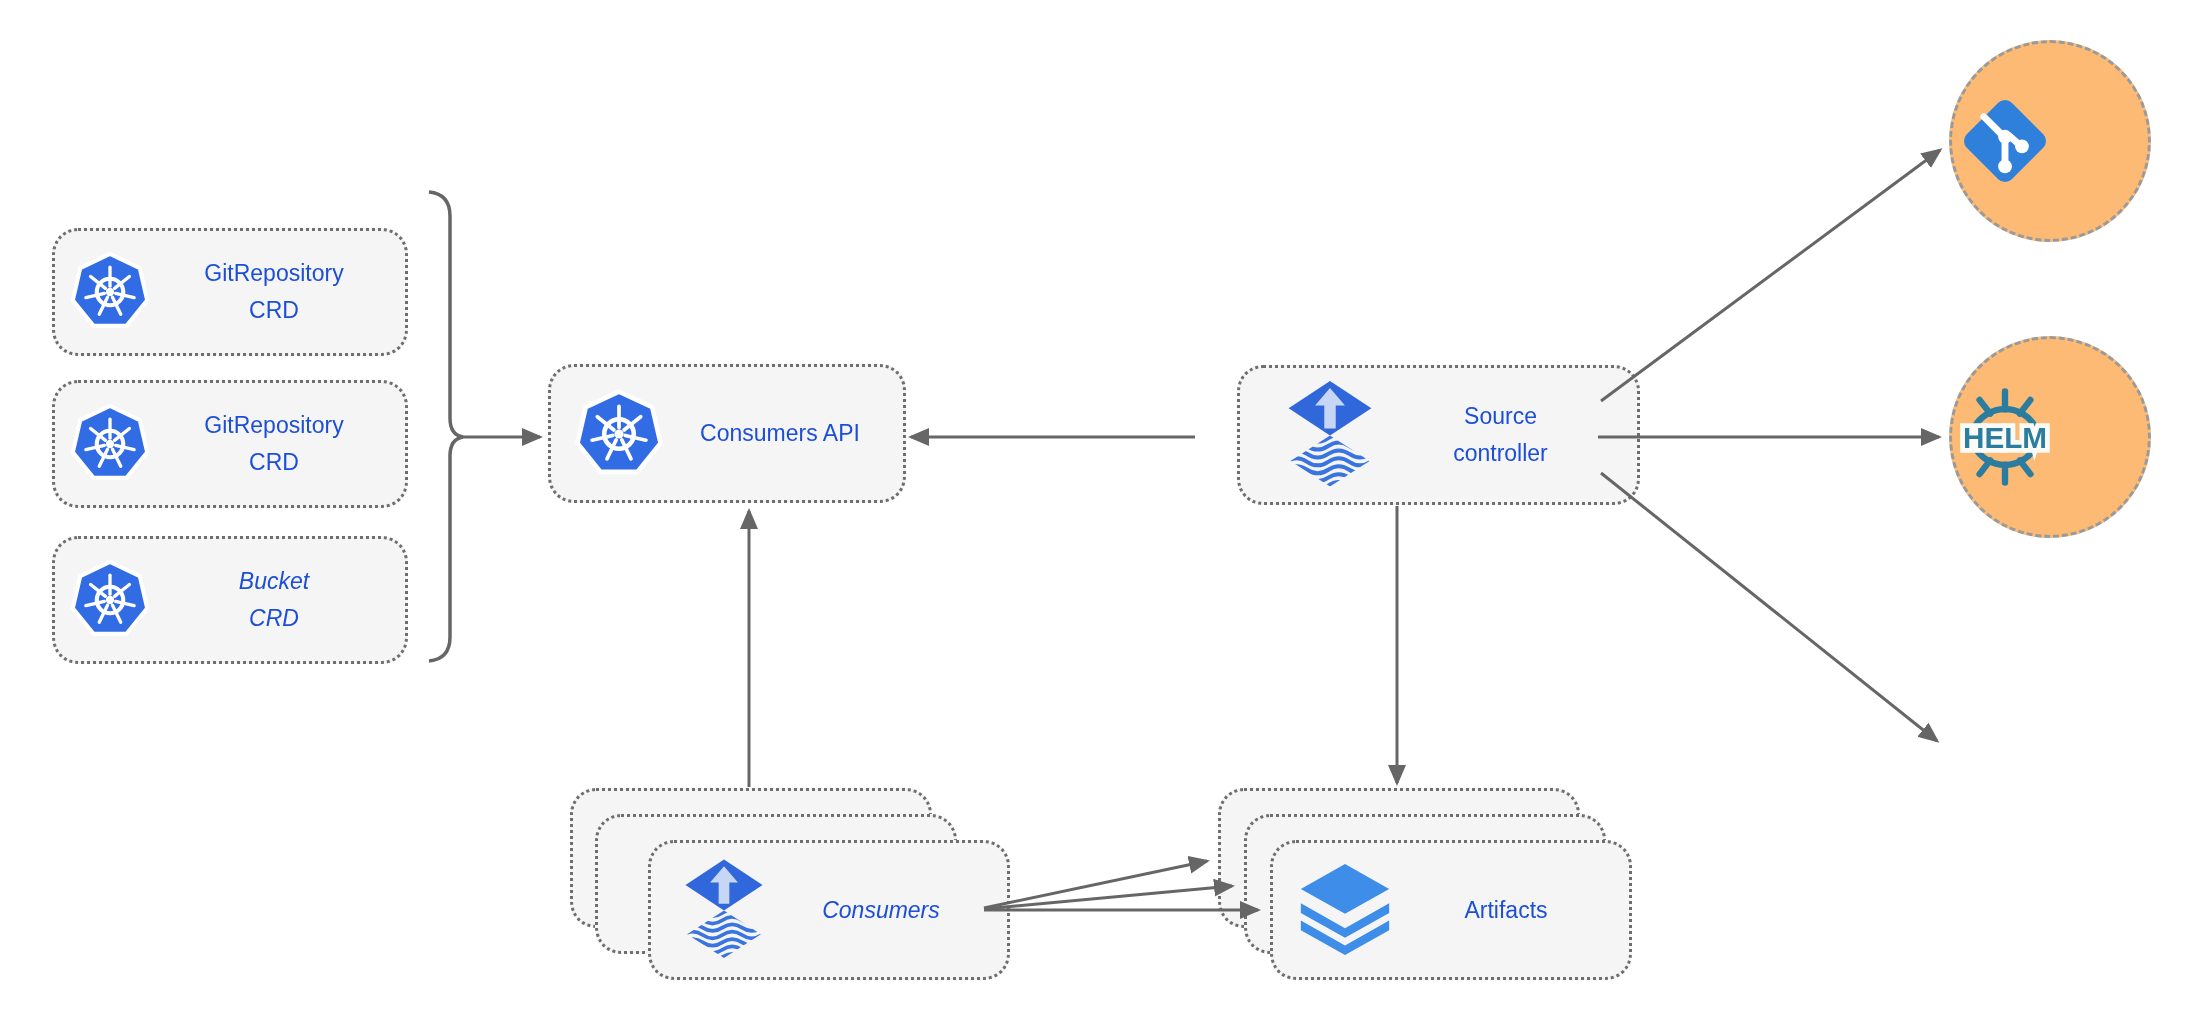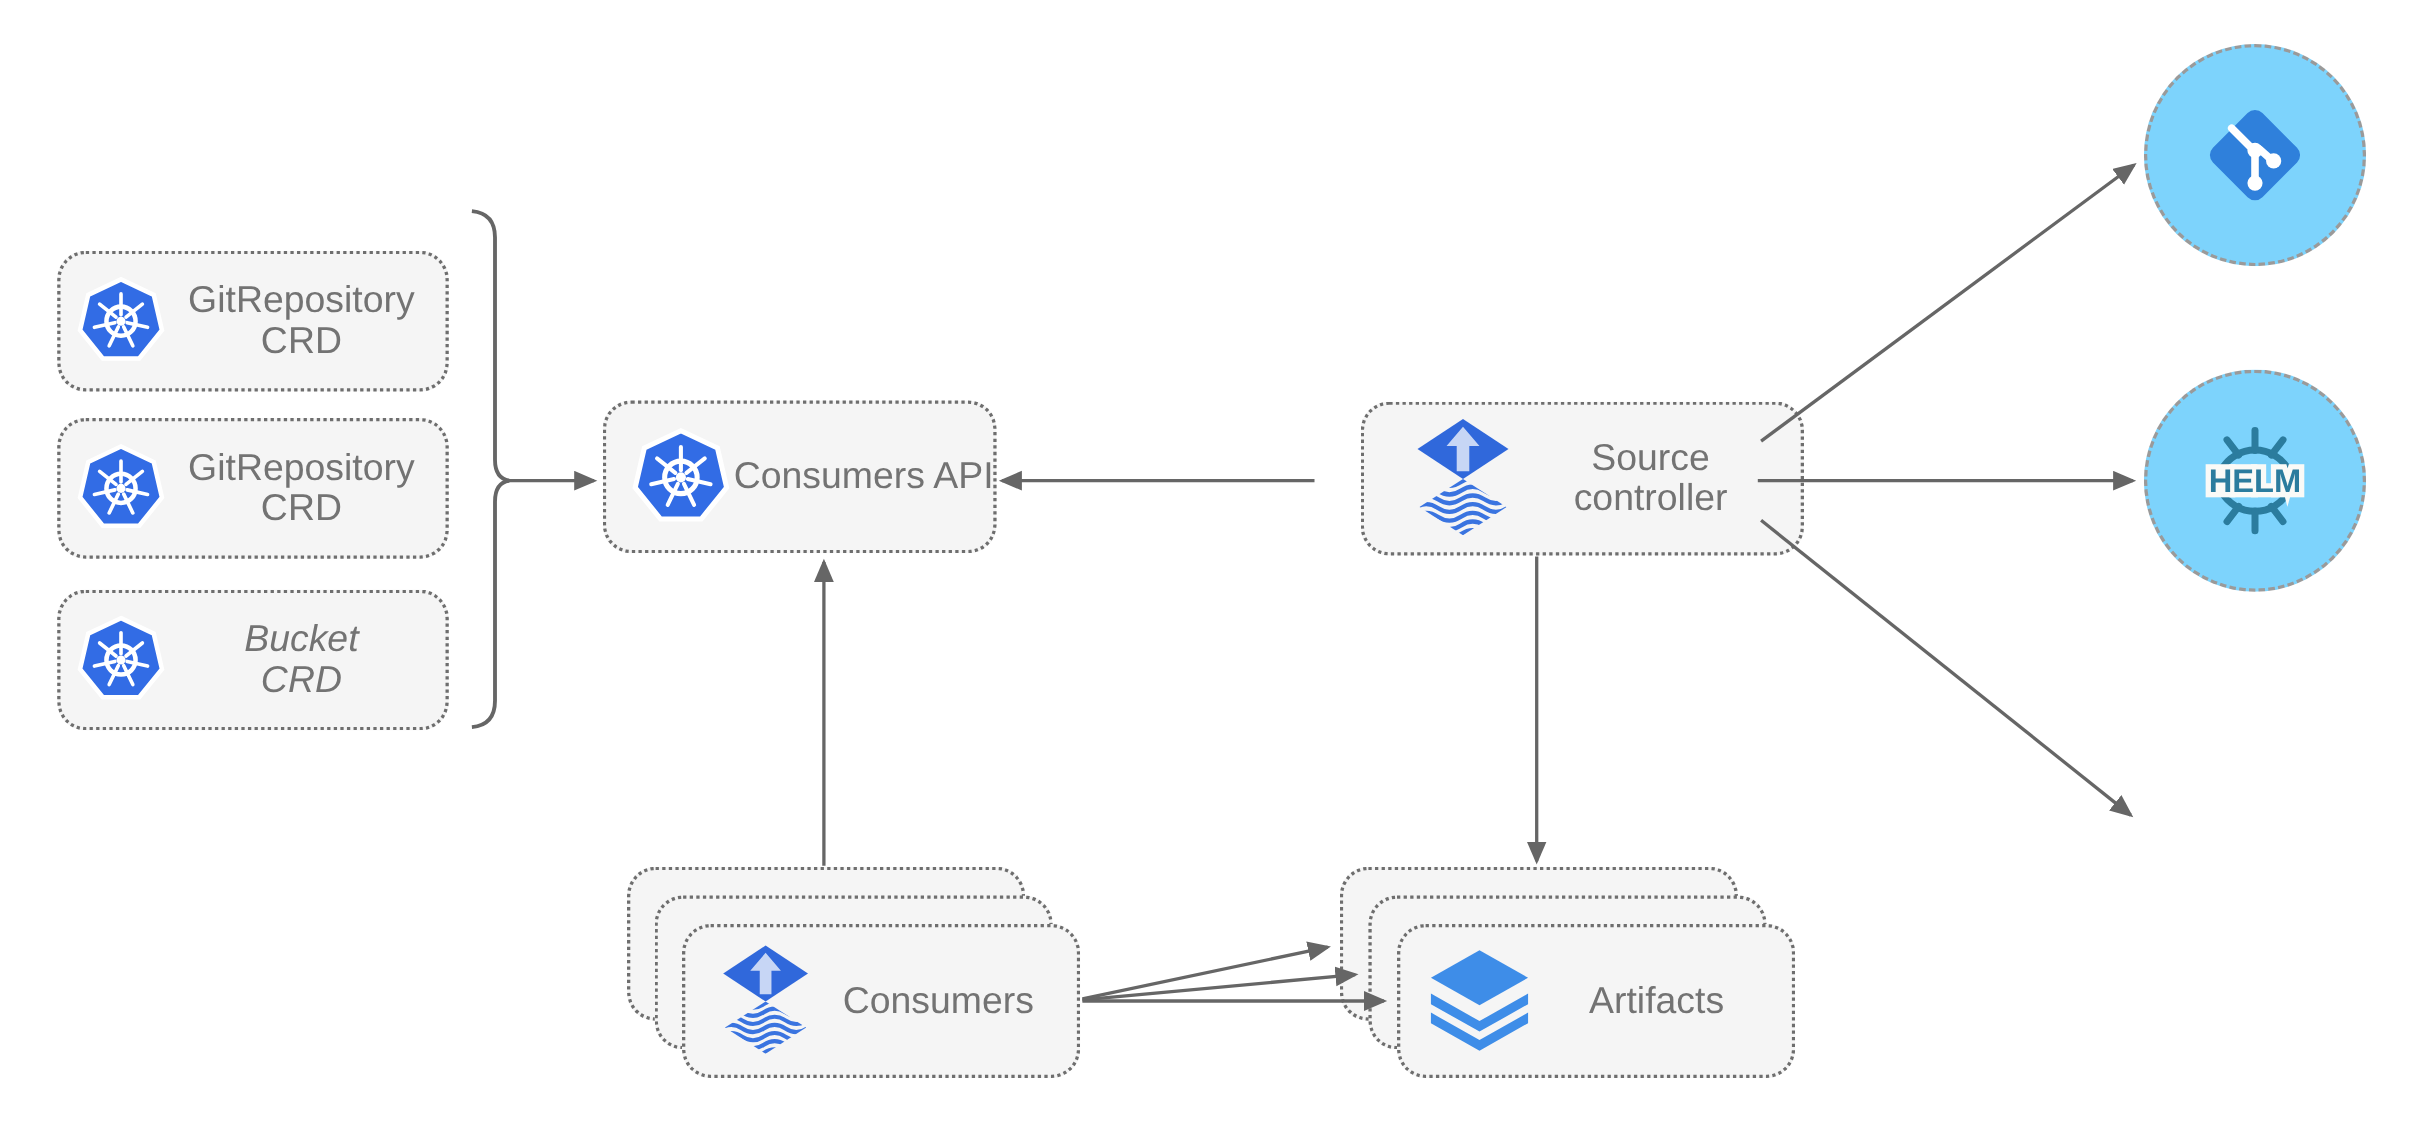--- a/index.html
+++ b/index.html
@@ -8,34 +8,34 @@
     background:#ffffff;font-family:"Liberation Sans",sans-serif;color:#111111;
   }
   
   .node-box{
     position:absolute;box-sizing:border-box;
     background:#F5F5F5;border:3px dotted #6e6e6e;border-radius:26px;
     display:flex;align-items:center;
   }
   .node-box .icon-wrap{flex:0 0 auto;display:flex;align-items:center;justify-content:center;}
   .node-box .label{
-    flex:1 1 auto;text-align:center;font-size:34px;line-height:37px;color:#737373;
+    flex:1 1 auto;text-align:center;font-size:23px;line-height:37px;color:#1d4ed8;
     padding-right:10px;white-space:nowrap;
   }
   .label-big{font-size:30px;}
   
   .stack-box{
     position:absolute;box-sizing:border-box;width:362px;height:140px;
     background:#F5F5F5;border:3px dotted #6e6e6e;border-radius:26px;
   }
   
   .ext-circle{
     position:absolute;box-sizing:border-box;width:202px;height:202px;
-    background:#7dd3fc;border:3px dashed #9a9a9a;border-radius:50%;
-    display:flex;align-items:center;justify-content:center;
+    background:#fdba74;border:3px dashed #9a9a9a;border-radius:50%;
+    display:flex;align-items:center;justify-content:flex-start;
   }
   
   .connector-layer{position:absolute;left:0;top:0;z-index:6;pointer-events:none;}
   .lvl1{z-index:1}.lvl2{z-index:2}.lvl3{z-index:3}
   svg{display:block;}
 </style>
 </head>
 <body>
 
 <div class="canvas">
@@ -180,21 +180,21 @@
       </svg>
     </span>
     <span class="label label-big">
       <span>Source</span><br>
       <span>controller</span>
     </span>
   </div>
 
   <div class="stack-box lvl1" style="left:570px;top:788px;"></div>
   <div class="stack-box lvl2" style="left:595px;top:814px;"></div>
-  <div class="node-box lvl3" style="left:620px;top:840px;width:362px;height:140px;">
+  <div class="node-box lvl3" style="left:648px;top:840px;width:362px;height:140px;font-style:italic;">
     <span class="icon-wrap" style="margin-left:32px;">
       <svg width="82" height="104" viewBox="0 0 100 125">
         <polygon points="50,1 97,32 50,63 3,32" fill="#3068DB"></polygon>
         <path d="M50,9 L67,29 L56.5,29 L56.5,55 L43.5,55 L43.5,29 L33,29 Z" fill="#C7D6F5"></path>
         <clipPath id="fluxclip-b">
             <polygon points="50,63 95,92 50,121 5,92"></polygon>
           </clipPath>
         <g clip-path="url(#fluxclip-b)" stroke="#3A74E0" stroke-width="4.5" fill="none">
           <path d="M0,66 Q12,58 24,66 T48,66 T72,66 T96,66"></path>
           <path d="M0,75 Q12,67 24,75 T48,75 T72,75 T96,75"></path>

